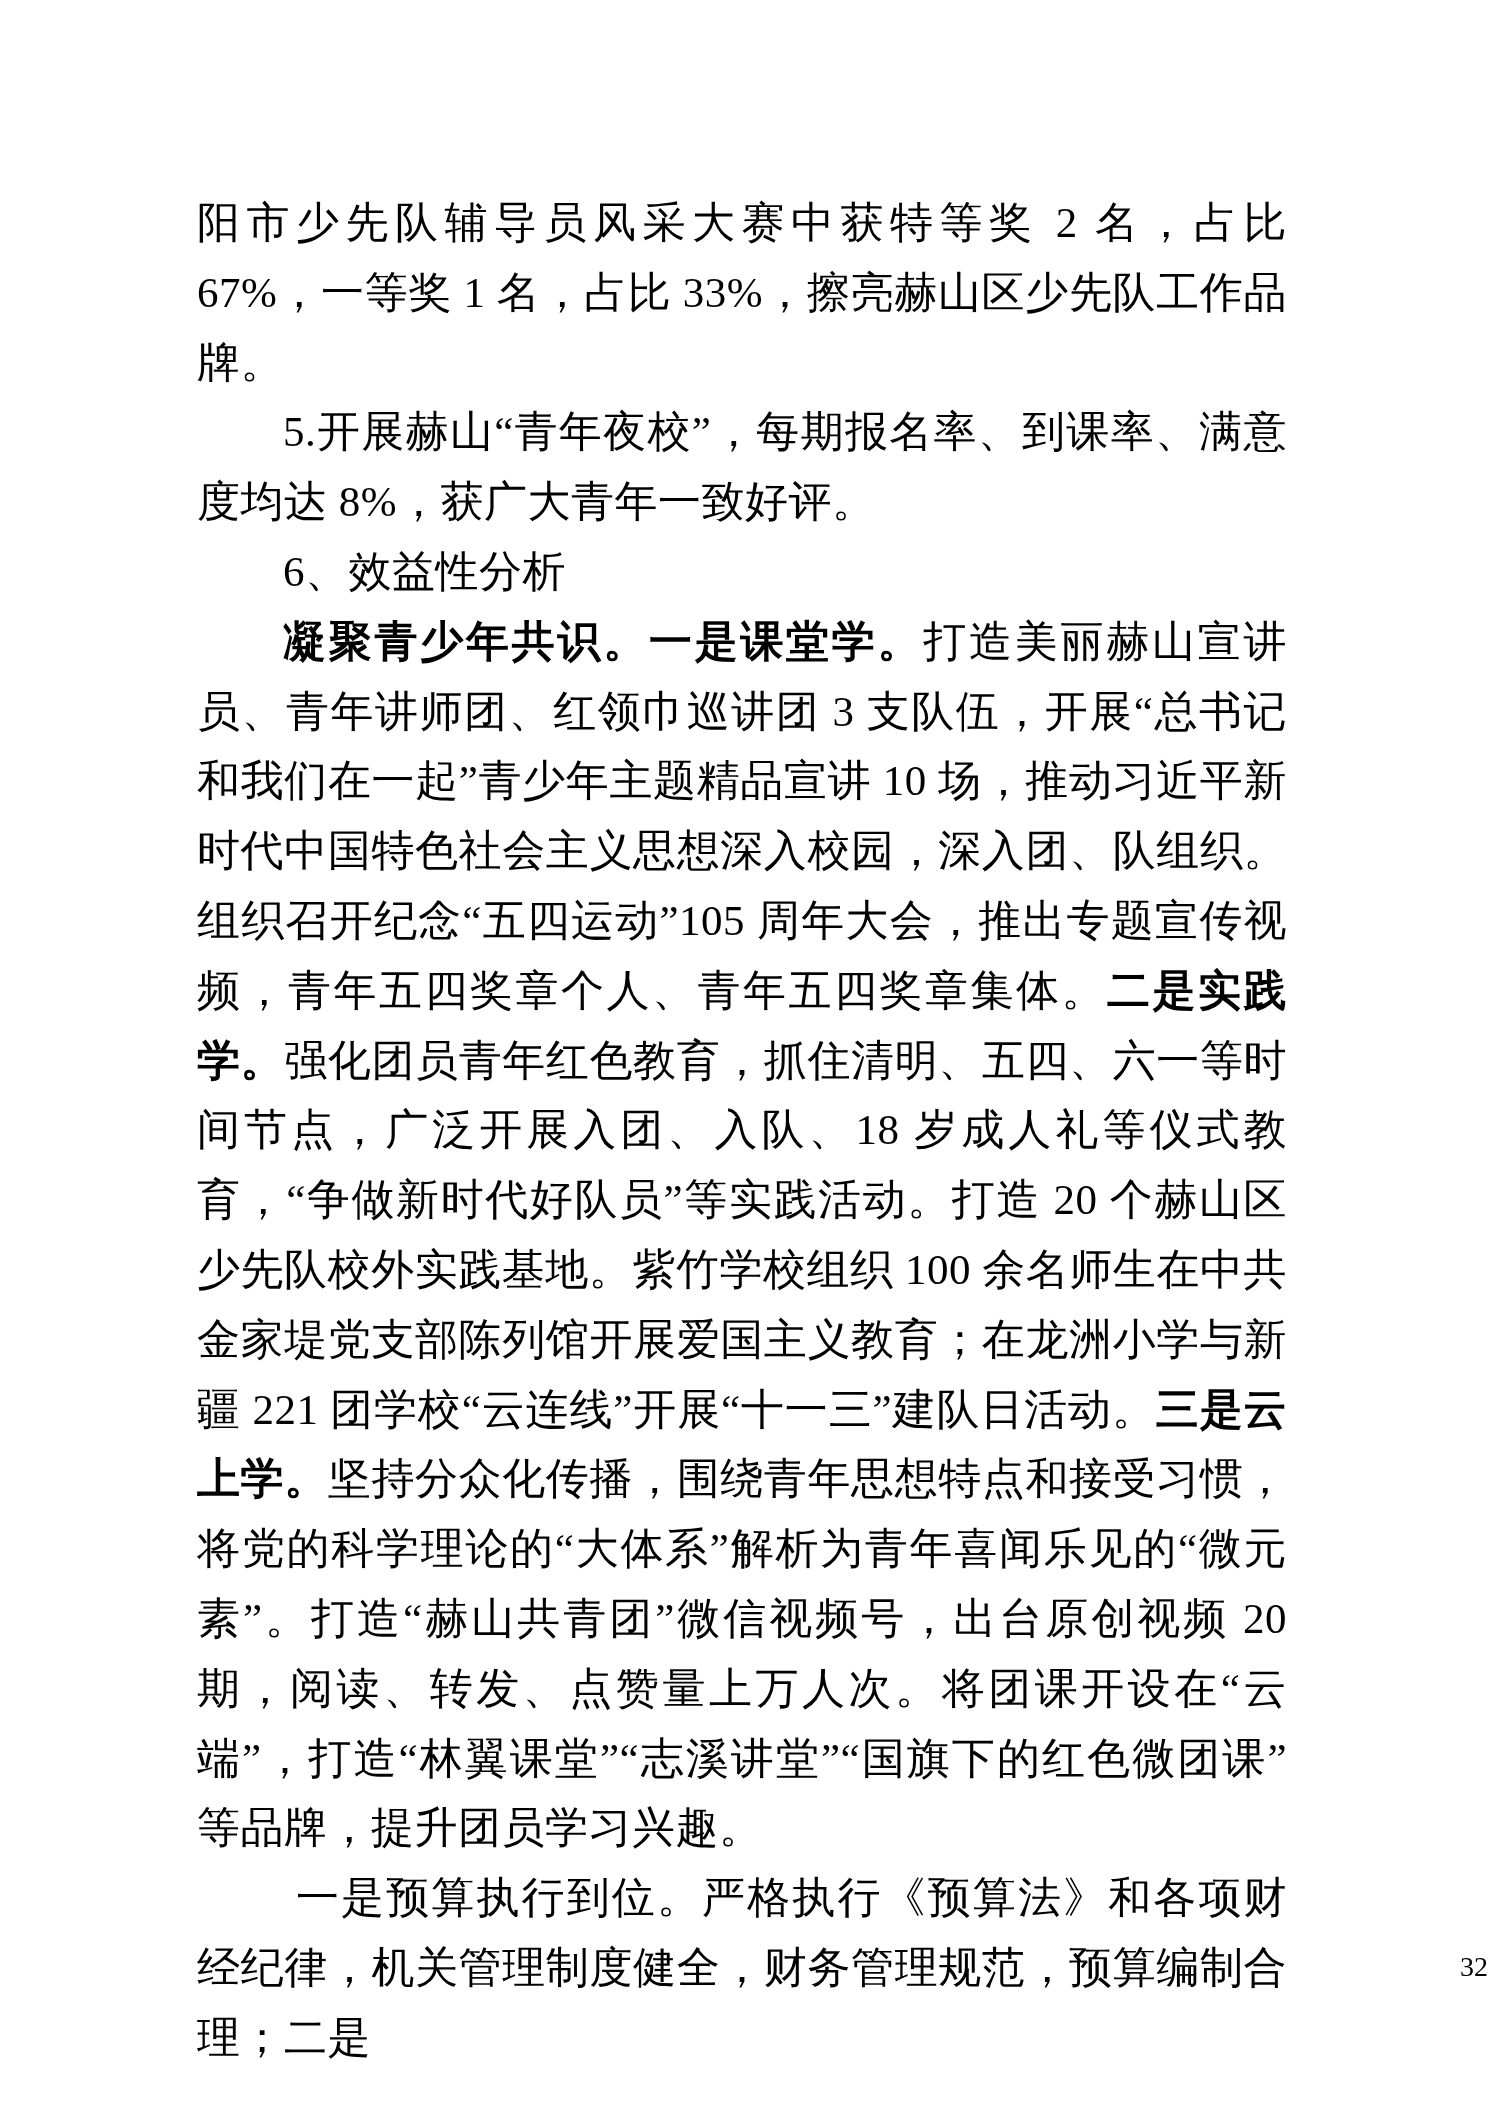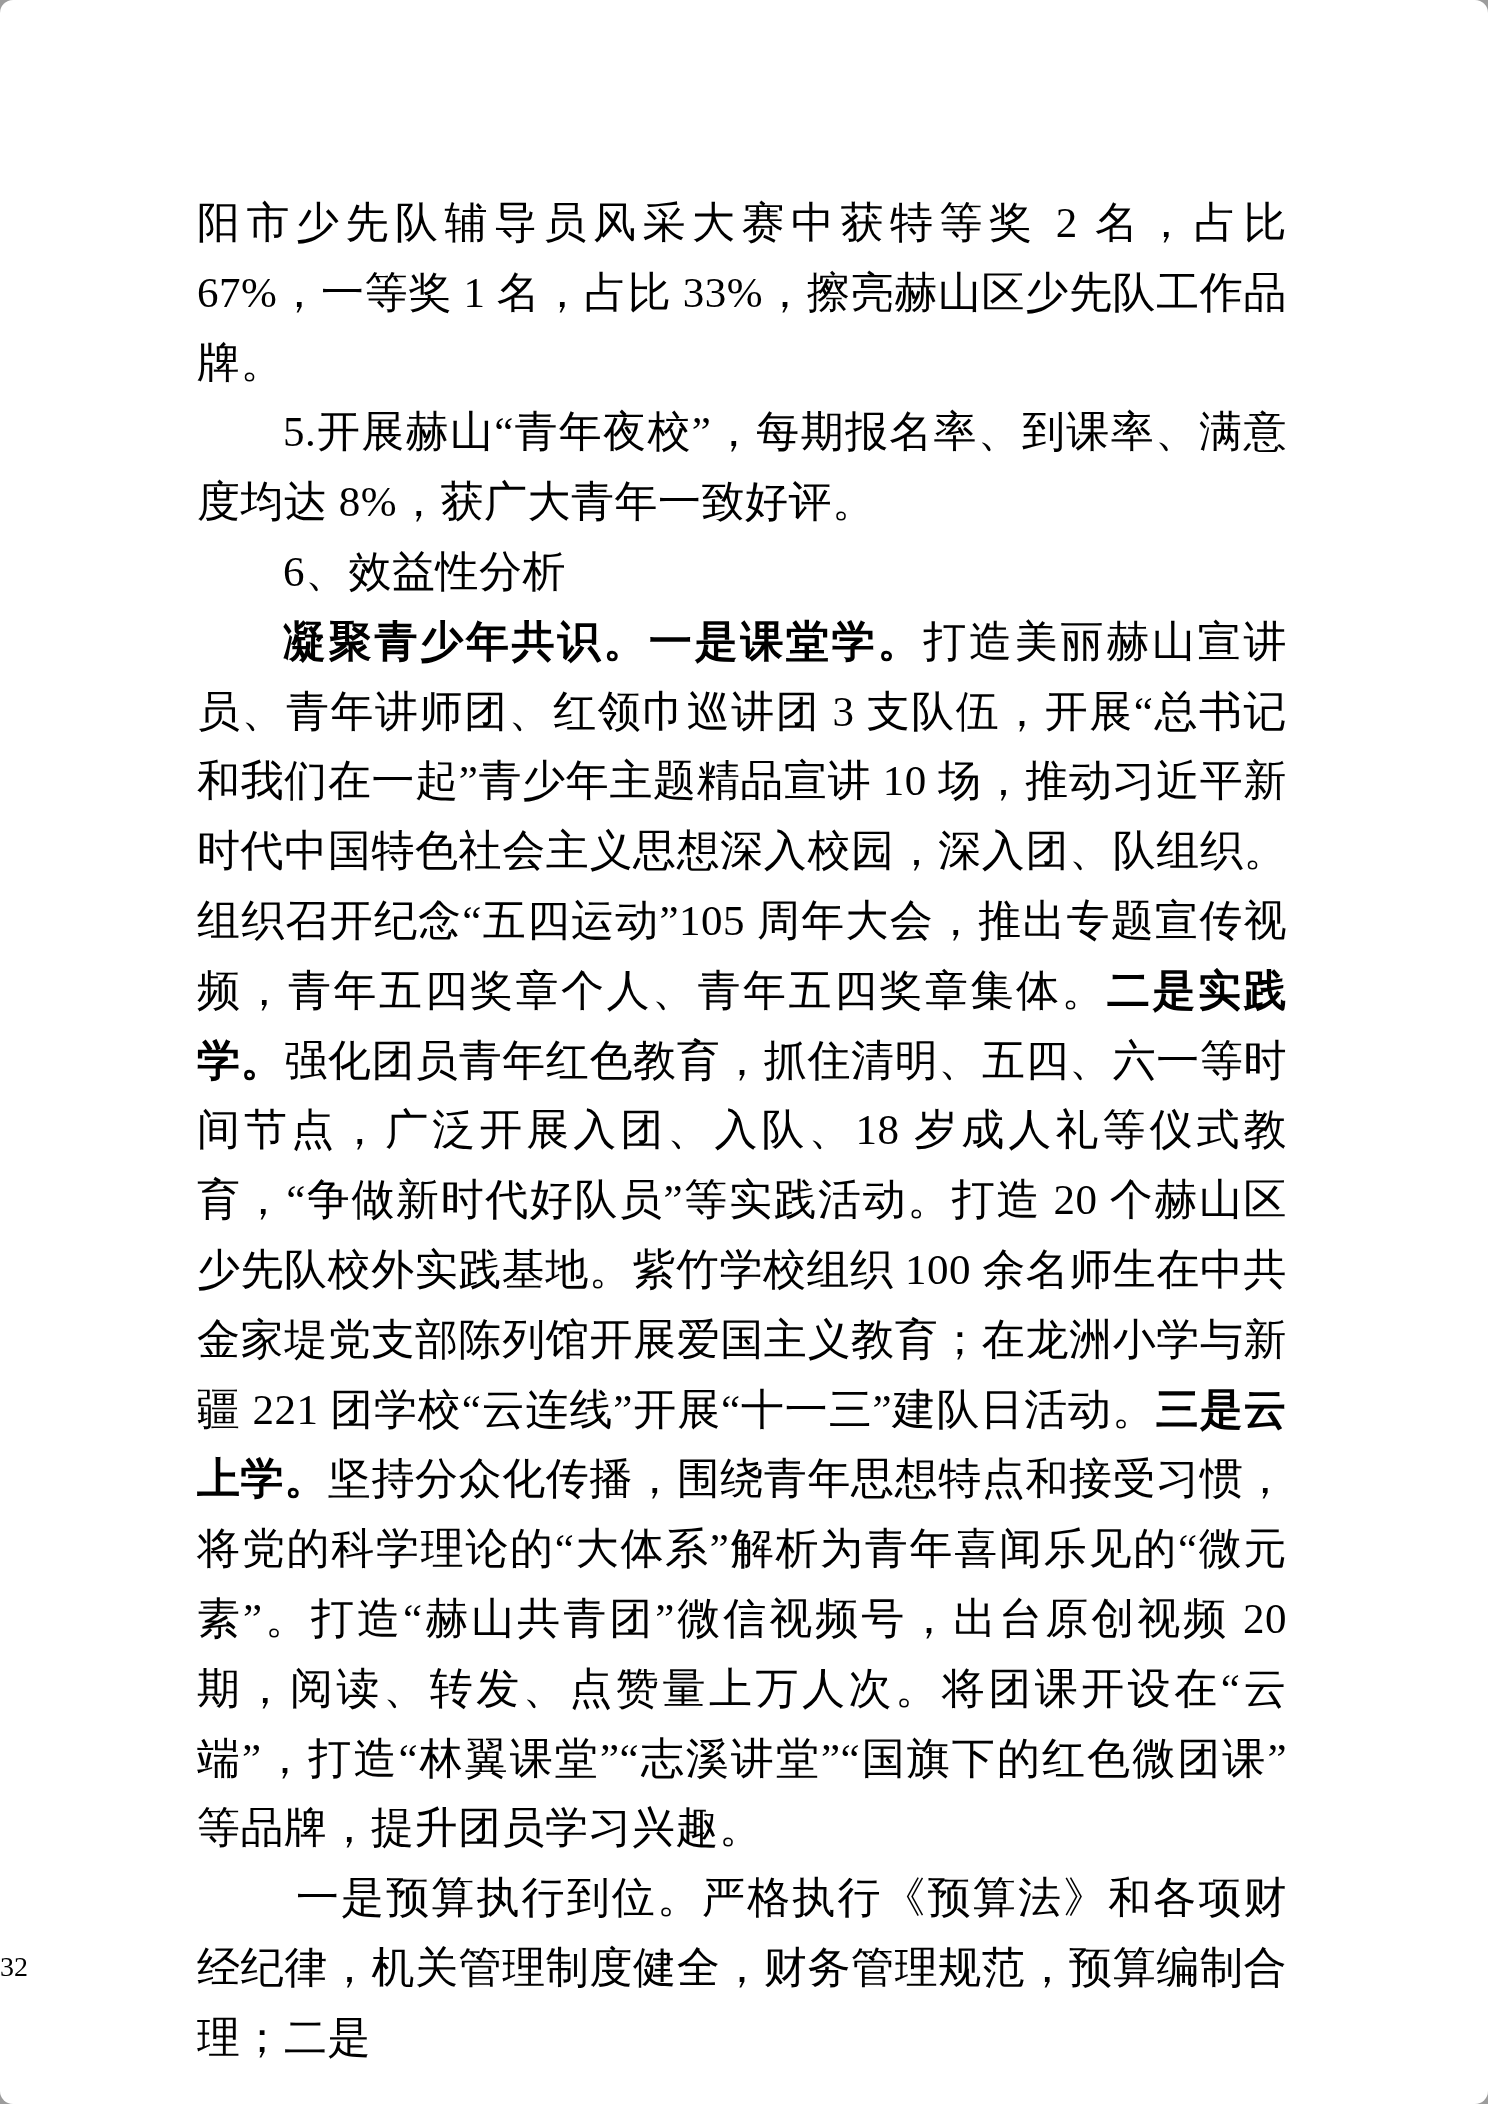--- a/index.html
+++ b/index.html
@@ -8,21 +8,20 @@
     background: #9c9c9c;
   }
   .page {
     position: relative;
     width: 1488px;
     height: 2104px;
     margin: 0 auto;
     background: #ffffff;
     overflow: hidden;
     font-family: "Liberation Serif", "DejaVu Serif", serif;
-    border-radius: 13px;
   }
   .content {
     position: absolute;
     left: 197px;
     top: 188px;
     width: 1090px;
     font-size: 43px;
     line-height: 69.8px;
     color: #000000;
     text-align: justify;
@@ -34,21 +33,21 @@
     padding: 0;
   }
   .content p b {
     font-weight: bold;
   }
   .footer {
     position: absolute;
     top: 1950px;
     left: 0;
     width: 100%;
-    text-align: left;
+    text-align: right;
     font-size: 28px;
     line-height: 34px;
     color: #000000;
   }
 </style>
 </head>
 <body>
 
 <div class="page">
   <div class="content" id="doc-body">

